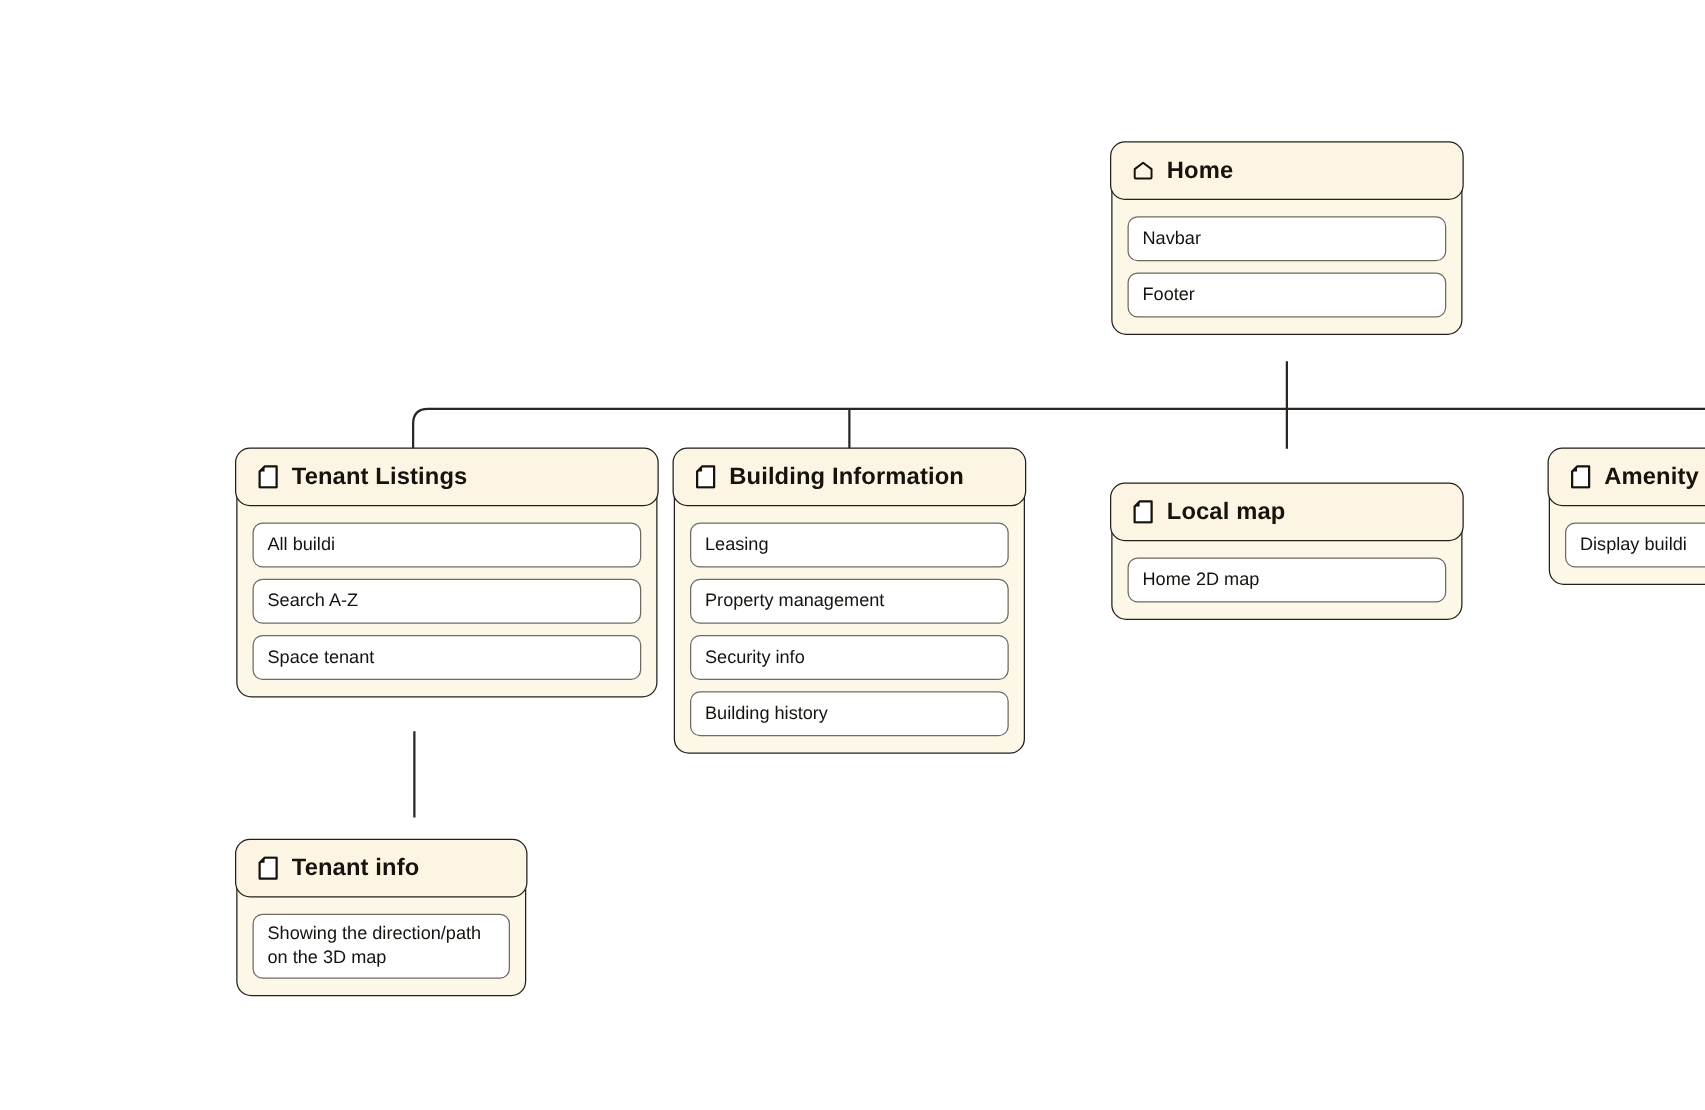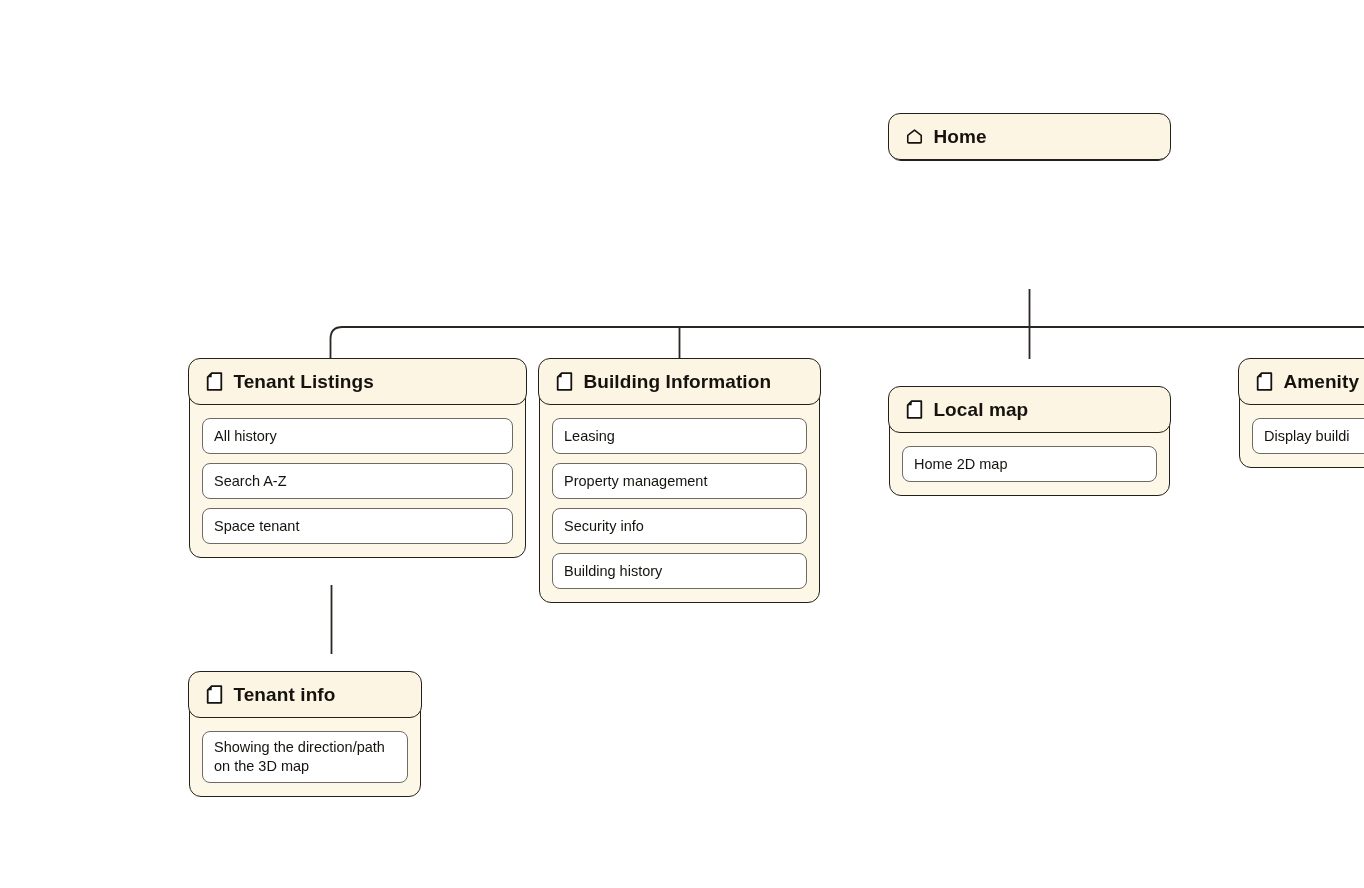--- a/index.html
+++ b/index.html
@@ -126,34 +126,38 @@
 
   <div class="node" id="node-home">
     <div class="node-header">
       <span class="icon">
         <svg width="19" height="19" viewBox="0 0 24 24" fill="none" stroke="#16130f" stroke-width="2" stroke-linecap="round" stroke-linejoin="round">
           <path d="M3.5 10.5 12 4l8.5 6.5V19a1 1 0 0 1-1 1h-15a1 1 0 0 1-1-1z"></path>
         </svg>
       </span>
       <span class="node-title">Home</span>
     </div>
+    <div class="node-body">
+      <div class="item">Navbar</div>
+      <div class="item">Footer</div>
+    </div>
   </div>
 
   <div class="node" id="node-tenant-listings">
     <div class="node-header">
       <span class="icon">
         <svg width="17" height="19" viewBox="0 0 18 20" fill="none" stroke="#16130f" stroke-width="1.9" stroke-linejoin="round">
           <path d="M6 1.2H16.2V18.8H1.8V5.4z" fill="#ffffff"></path>
           <path d="M6 1.2V5.4H1.8z" fill="#16130f" stroke="none"></path>
         </svg>
       </span>
       <span class="node-title">Tenant Listings</span>
     </div>
     <div class="node-body">
-      <div class="item">All history</div>
+      <div class="item">All buildi</div>
       <div class="item">Search A-Z</div>
       <div class="item">Space tenant</div>
     </div>
   </div>
 
   <div class="node" id="node-building-info">
     <div class="node-header">
       <span class="icon">
         <svg width="17" height="19" viewBox="0 0 18 20" fill="none" stroke="#16130f" stroke-width="1.9" stroke-linejoin="round">
           <path d="M6 1.2H16.2V18.8H1.8V5.4z" fill="#ffffff"></path>

